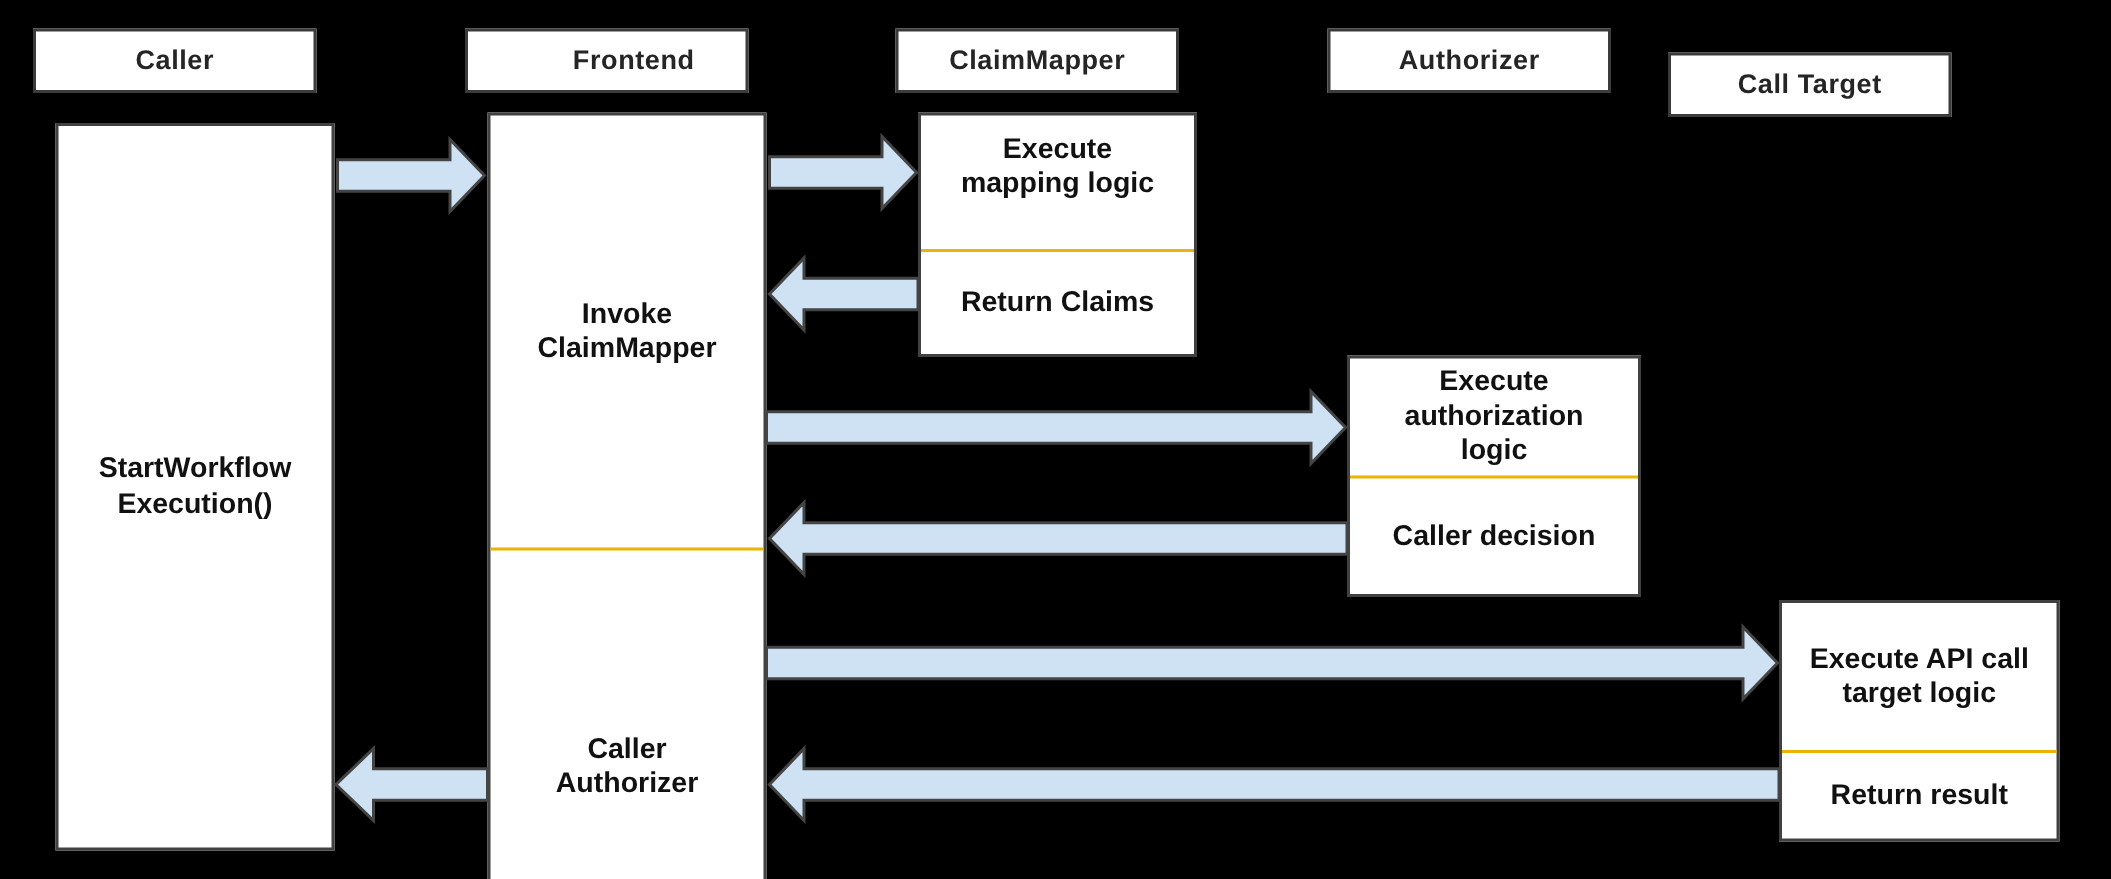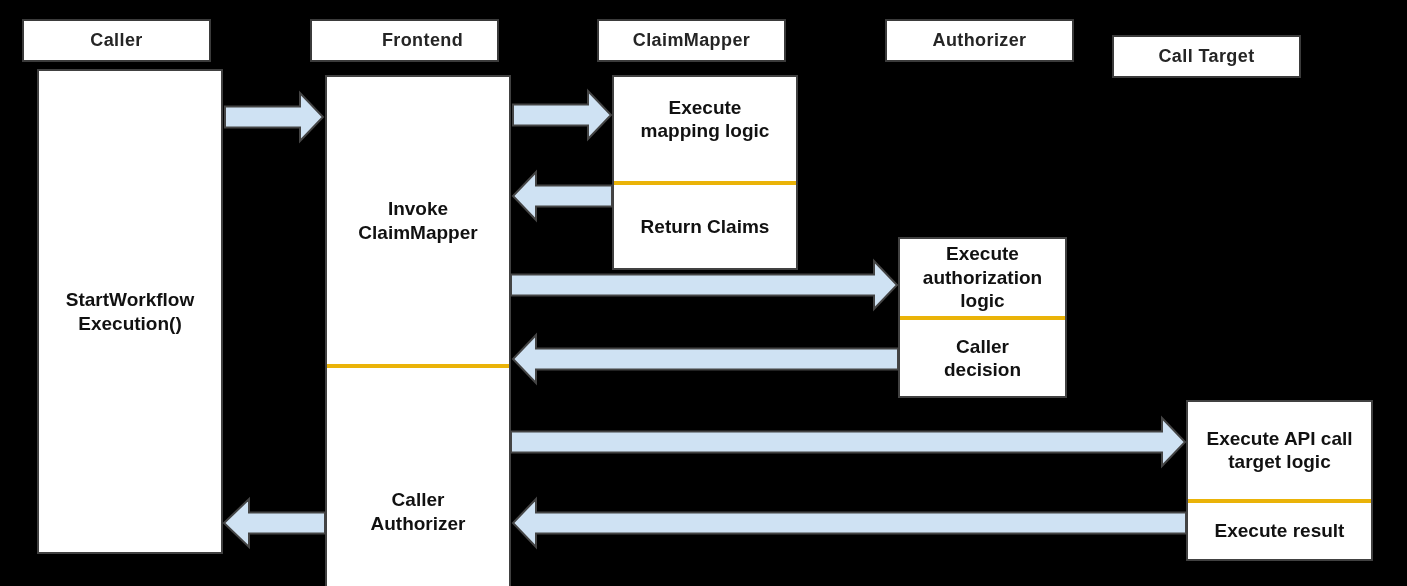--- a/index.html
+++ b/index.html
@@ -51,26 +51,26 @@
     display: flex;
     align-items: center;
     justify-content: center;
     text-align: center;
     font-size: 19px;
     font-weight: 700;
     color: #111111;
     line-height: 1.22;
   }
   .stack .cell + .cell {
-    border-top: 4px solid #eab308;
+    border-top: 2px solid #eab308;
   }
-  .stack.caller      { left: 37px;   top: 69px;  width: 186px; height: 485px; }
+  .stack.caller      { left: 37px;   top: 82px;  width: 186px; height: 485px; }
   .stack.frontend    { left: 325px;  top: 75px;  width: 186px; height: 582px; }
-  .stack.claimmapper { left: 612px;  top: 75px;  width: 186px; height: 195px; gap: 20px; }
-  .stack.authorizer  { left: 898px;  top: 237px; width: 169px; height: 161px; }
+  .stack.claimmapper { left: 612px;  top: 75px;  width: 186px; height: 163px; gap: 20px; }
+  .stack.authorizer  { left: 898px;  top: 237px; width: 196px; height: 161px; }
   .stack.calltarget  { left: 1186px; top: 400px; width: 187px; height: 161px; }
 
   .stack.caller .cell      { padding: 0 16px; }
   .stack.frontend .cell    { padding: 0 24px; }
   .stack.claimmapper .cell { padding: 0 20px; }
   .stack.authorizer .cell  { padding: 0 16px; }
   .stack.calltarget .cell  { padding: 0 4px; margin-top: 20px; }
 
   svg.arrow-layer {
     position: absolute;
@@ -110,21 +110,21 @@
     <div class="cell">Return Claims</div>
   </div>
 
   <div class="stack authorizer">
     <div class="cell">Execute authorization logic</div>
     <div class="cell">Caller decision</div>
   </div>
 
   <div class="stack calltarget">
     <div class="cell">Execute API call target logic</div>
-    <div class="cell">Execute result</div>
+    <div class="cell">Return result</div>
   </div>
 
   <svg class="arrow-layer" width="1407" height="586" viewBox="0 0 1407 586">
     <polygon points="225,106.5 300,106.5 300,93 323,117 300,141 300,127.5 225,127.5"></polygon>
     <polygon points="513,104.5 588,104.5 588,91 611,115 588,139 588,125.5 513,125.5"></polygon>
     <polygon points="612,185.5 536,185.5 536,172 513,196 536,220 536,206.5 612,206.5"></polygon>
     <polygon points="511,274.5 874,274.5 874,261 897,285 874,309 874,295.5 511,295.5"></polygon>
     <polygon points="898,348.5 536,348.5 536,335 513,359 536,383 536,369.5 898,369.5"></polygon>
     <polygon points="511,431.5 1162,431.5 1162,418 1185,442 1162,466 1162,452.5 511,452.5"></polygon>
     <polygon points="1186,512.5 536,512.5 536,499 513,523 536,547 536,533.5 1186,533.5"></polygon>

